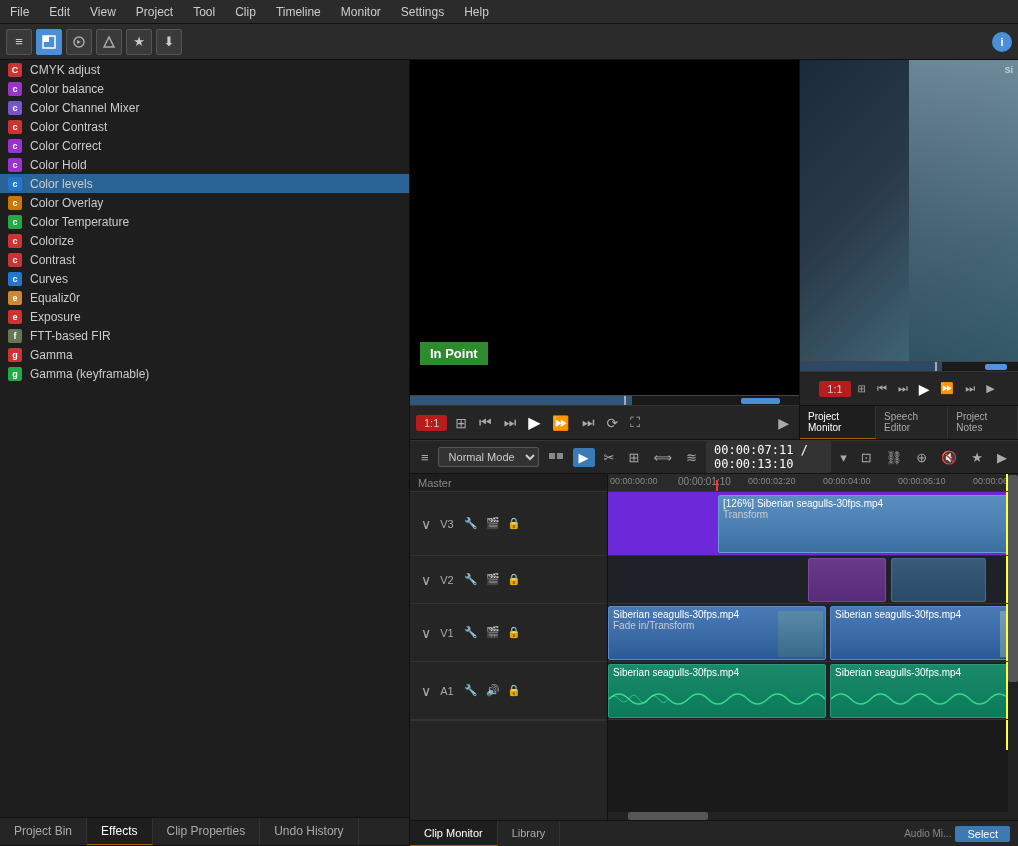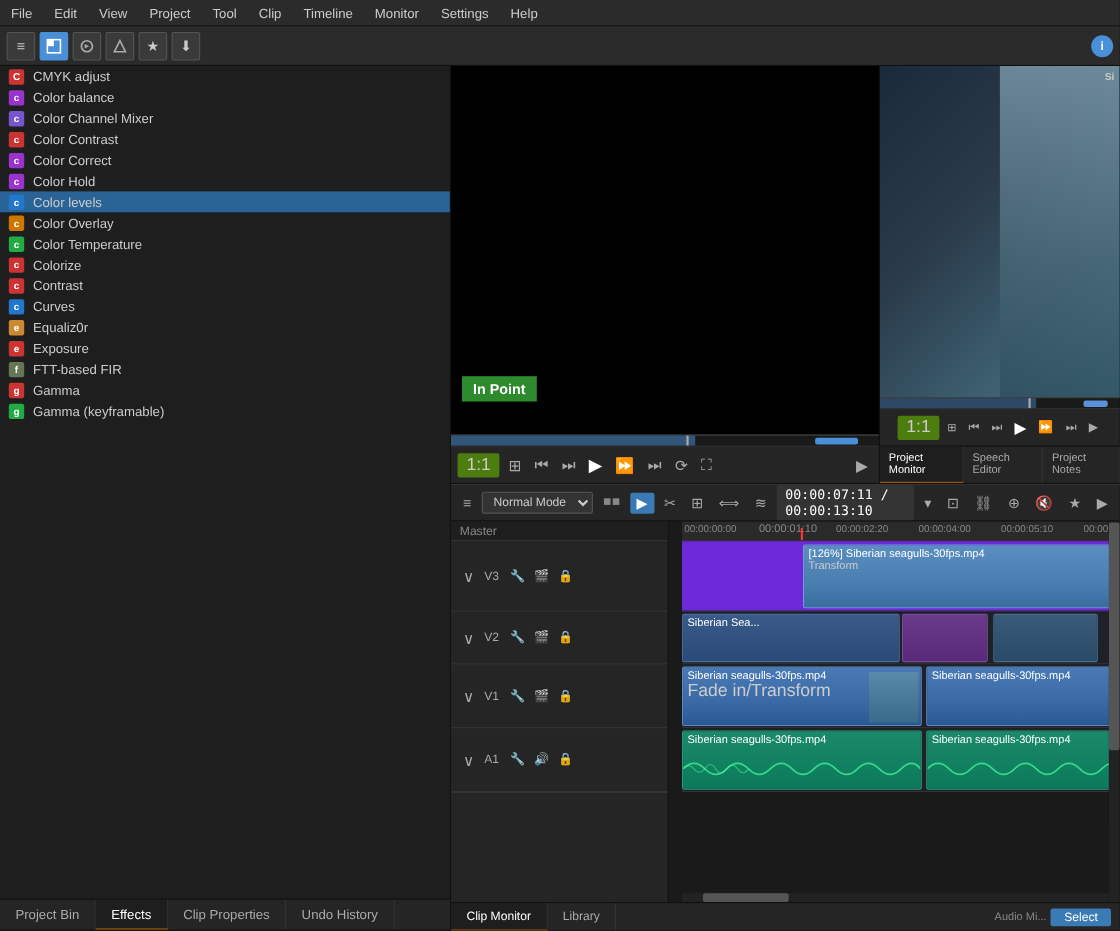--- a/index.html
+++ b/index.html
@@ -34,21 +34,21 @@
     .tab.active { background: #1e1e1e; color: #fff; border-bottom: 1px solid #a16207; }
     
     
     .right-panel { flex: 1; display: flex; flex-direction: column; }
     
     .monitor-screen { flex: 1; background: #000; display: flex; align-items: center; justify-content: center; position: relative; }
     .in-point-badge { background: #2d8a2d; color: #fff; padding: 4px 10px; font-size: 13px; font-weight: bold; position: absolute; bottom: 30px; left: 10px; }
     
     .monitor-controls { display: flex; align-items: center; background: #252525; height: 34px; padding: 0 6px; gap: 4px; border-top: 1px solid #333; }
     .mon-btn { background: none; border: none; color: #aaa; cursor: pointer; font-size: 14px; padding: 2px 4px; }
-    .mon-ratio { background: #4d7c0f; color: #ccc; padding: 2px 8px; font-size: 16px; border-radius: 2px; cursor: pointer; }
+    .mon-ratio { background: #b91c1c; color: #ccc; padding: 2px 8px; font-size: 11px; border-radius: 2px; cursor: pointer; }
     
     .timeline-toolbar { display: flex; align-items: center; background: #252525; height: 34px; padding: 0 6px; gap: 4px; border-top: 1px solid #333; border-bottom: 1px solid #111; }
     .tl-btn { background: none; border: none; color: #aaa; cursor: pointer; font-size: 13px; padding: 2px 5px; }
     .mode-select { background: #333; border: 1px solid #555; color: #ccc; padding: 2px 6px; font-size: 11px; border-radius: 2px; cursor: pointer; }
     .timecode { color: #fff; font-size: 12px; font-family: monospace; background: #333; padding: 2px 8px; border-radius: 2px; }
     .track-header { display: flex; align-items: center; padding: 0 6px; gap: 4px; border-bottom: 1px solid #333; }
     .track-label { color: #aaa; font-size: 11px; min-width: 18px; }
     .track-icon-btn { background: none; border: none; color: #888; cursor: pointer; font-size: 11px; padding: 1px 2px; }
     
     
@@ -309,21 +309,21 @@
             <button class="tl-btn" style="font-size:14px;">∨</button>
             <span class="track-label">A1</span>
             <button class="track-icon-btn">🔧</button>
             <button class="track-icon-btn">🔊</button>
             <button class="track-icon-btn">🔒</button>
           </div>
 
           <div style="height:30px; border-top:1px solid #333;"></div>
         </div>
 
-        <div style="flex:1; overflow-x:hidden; position:relative;margin-left:12px;">
+        <div style="flex:1; overflow-x:hidden; position:relative;">
 
           <div style="height:18px; background:#2a2a2a; border-bottom:1px solid #333; position:relative; overflow:hidden;">
             <span style="position:absolute; left:2px; top:2px; font-size:9px; color:#888;">00:00:00:00</span>
             <span style="position:absolute; left:70px; top:2px; font-size:10px; color:#888;">00:00:01:10</span>
             <span style="position:absolute; left:140px; top:2px; font-size:9px; color:#888;">00:00:02:20</span>
             <span style="position:absolute; left:215px; top:2px; font-size:9px; color:#888;">00:00:04:00</span>
             <span style="position:absolute; left:290px; top:2px; font-size:9px; color:#888;">00:00:05:10</span>
             <span style="position:absolute; left:365px; top:2px; font-size:9px; color:#888;">00:00:06:20</span>
 
             <div style="position:absolute; left:398px; top:0; width:2px; height:100%; background:#ffff44; z-index:10;"></div>
@@ -343,37 +343,34 @@
                 </div>
               </div>
 
             </div>
 
             <div style="position:absolute; left:398px; top:0; width:2px; height:100%; background:#ffff44; z-index:10;"></div>
           </div>
 
           <div style="height:48px; border-bottom:1px solid #333; position:relative; background:#1e2228;">
 
-            <div style="position:absolute; left:0; top:2px; width:198px; height:44px; background:linear-gradient(180deg,#3a5a8a 0%,#2a4a7a 100%); border:1px solid #4a6a9a; border-radius:2px; overflow:hidden; cursor:pointer;">
-              <div style="padding:2px 4px; color:#fff; font-size:10px;">Siberian Sea...</div>
-            </div>
 
             <div style="position:absolute; left:200px; top:2px; width:78px; height:44px; background:linear-gradient(180deg,#6a3a8a 0%,#5a2a7a 100%); border:1px solid #7a4a9a; border-radius:2px; cursor:pointer;"></div>
 
             <div style="position:absolute; left:283px; top:2px; width:95px; height:44px; background:linear-gradient(180deg,#3a5a7a 0%,#2a4a6a 100%); border:1px solid #4a6a8a; border-radius:2px; cursor:pointer;"></div>
 
             <div style="position:absolute; left:398px; top:0; width:2px; height:100%; background:#ffff44; z-index:10;"></div>
           </div>
 
           <div style="height:58px; border-bottom:1px solid #333; position:relative; background:#1e2228;">
 
             <div style="position:absolute; left:0; top:2px; width:218px; height:54px; background:linear-gradient(180deg,#4a7ab5 0%,#3a6aa5 60%,#2a5a95 100%); border:1px solid #5a8ac5; border-radius:2px; overflow:hidden; cursor:pointer;">
               <div style="padding:2px 4px;">
                 <div style="color:#fff; font-size:10px; white-space:nowrap; overflow:hidden;">Siberian seagulls-30fps.mp4</div>
-                <div style="color:#ccc; font-size:16px;">Fade in/Transform</div>
+                <div style="color:#ccc; font-size:10px;">Fade in/Transform</div>
               </div>
               <div style="position:absolute; right:2px; top:4px; width:45px; height:46px; background:#2a4a6a; overflow:hidden;">
                 <div style="width:100%; height:100%; background:linear-gradient(180deg,#5a8aaa,#3a6a8a);"></div>
               </div>
             </div>
 
             <div style="position:absolute; left:222px; top:2px; width:218px; height:54px; background:linear-gradient(180deg,#4a7ab5 0%,#3a6aa5 60%,#2a5a95 100%); border:1px solid #5a8ac5; border-radius:2px; overflow:hidden; cursor:pointer;">
               <div style="padding:2px 4px; color:#fff; font-size:10px;">Siberian seagulls-30fps.mp4</div>
               <div style="position:absolute; right:2px; top:4px; width:45px; height:46px; background:#2a4a6a; overflow:hidden;">
                 <div style="width:100%; height:100%; background:linear-gradient(180deg,#7a9aba,#5a8a9a);"></div>

